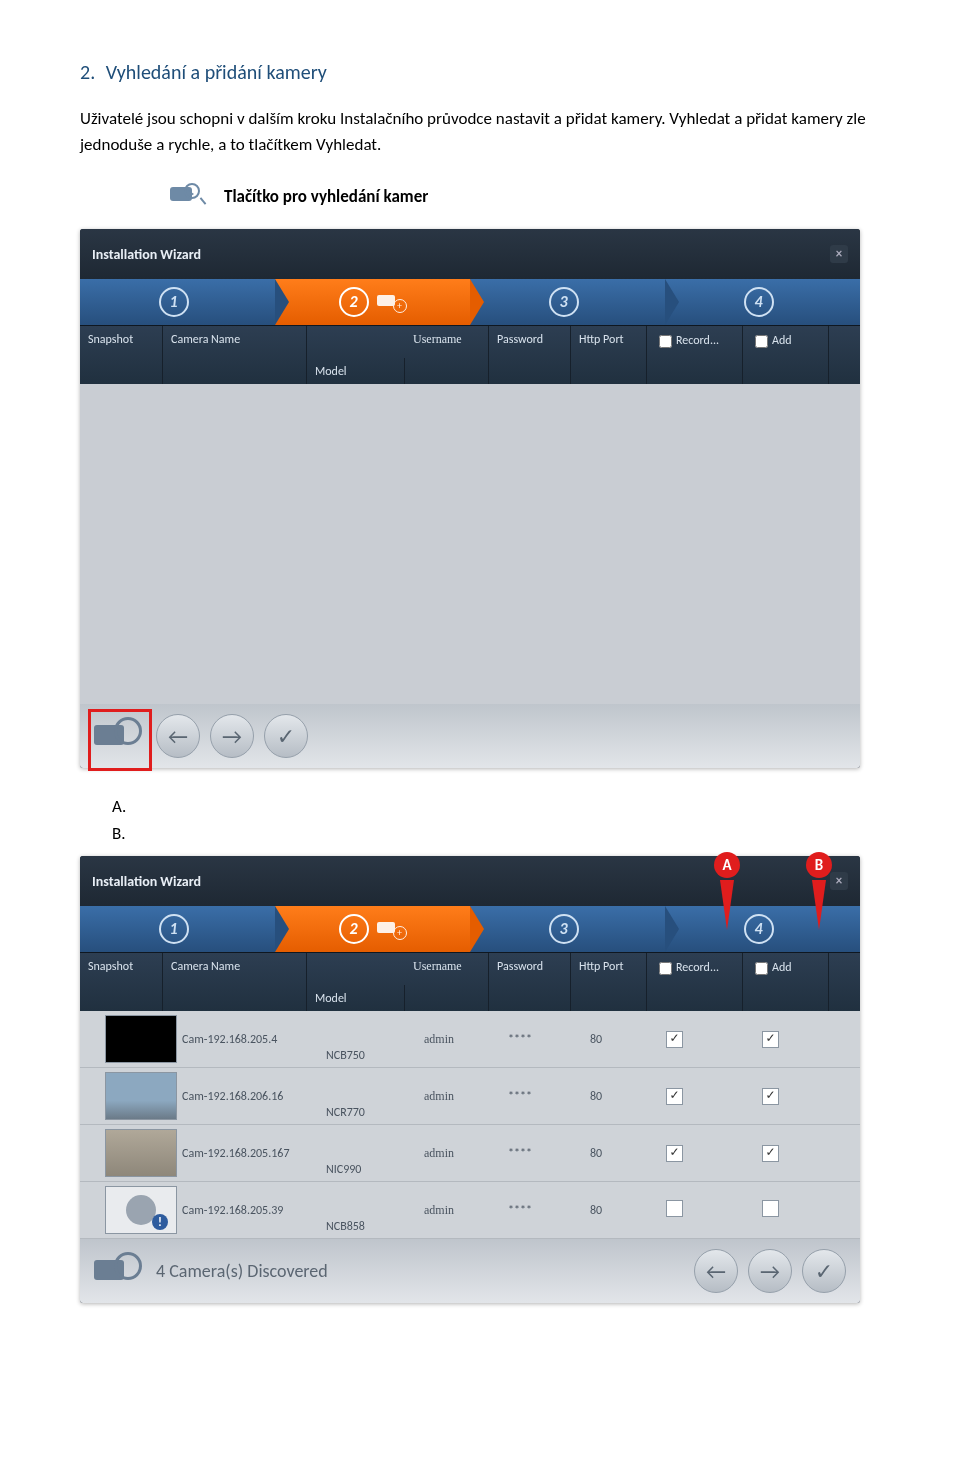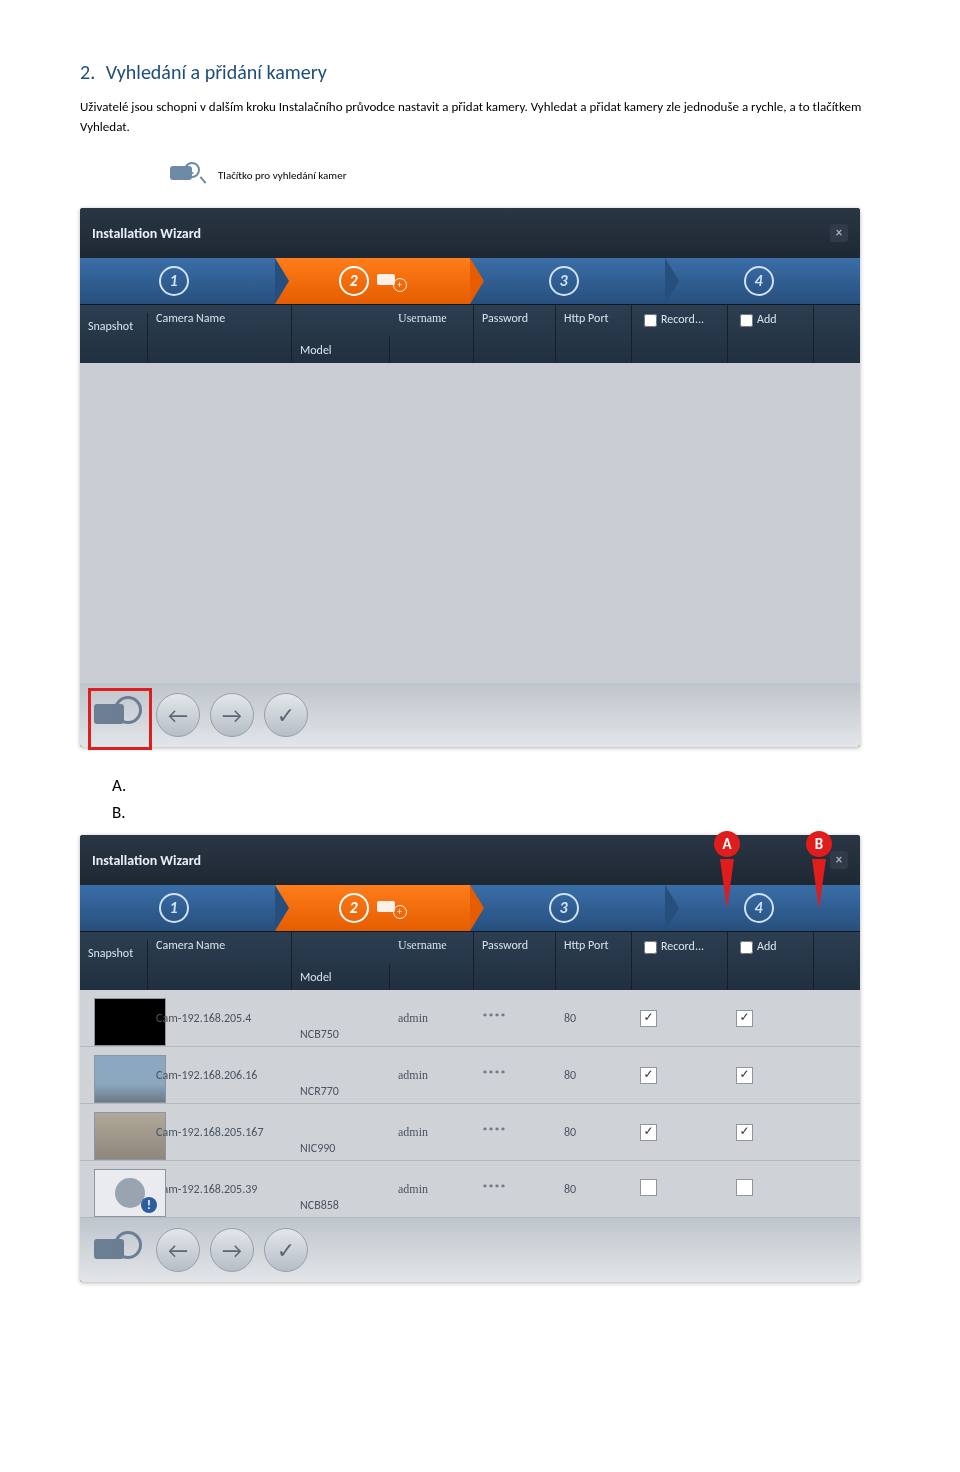--- a/index.html
+++ b/index.html
@@ -7,37 +7,37 @@
     background: #fff;
     margin: 0;
     padding: 60px 80px;
     width: 960px;
     box-sizing: border-box;
     color: #000;
   }
   .heading {
     font-size: 20px;
     color: #1f4e79;
-    margin-bottom: 13px;
+    margin-bottom: 22px;
   }
   .heading .num { margin-right: 6px; }
   .para {
-    font-size: 13px;
+    font-size: 17px;
     line-height: 1.5;
     margin-bottom: 8px;
   }
   .search-button-row {
     display: flex;
     align-items: center;
     margin: 24px 0 18px 90px;
   }
   .search-button-row .label {
-    font-size: 11px;
-    font-weight: normal;
-    margin-left: 14px;
+    font-size: 17px;
+    font-weight: bold;
+    margin-left: 20px;
   }
   .cam-search-icon {
     width: 34px;
     height: 30px;
     position: relative;
     display: inline-block;
   }
   .cam-body {
     position: absolute;
     left: 0; top: 6px;
@@ -153,21 +153,21 @@
     color:#d8e2ec;
     font-size:12px;
     border-top:1px solid #0f1720;
   }
   .th {
     padding:6px 8px;
     border-right:1px solid #16202b;
     box-sizing:border-box;
   }
   .th input[type=checkbox]{ vertical-align:middle; margin-right:4px; }
-  .col-snap{width:68px;margin-top:8px;}
+  .col-snap{width:83px;}
   .col-name{width:144px;}
   .col-model{width:98px;margin-top:32px;}
   .col-user{width:84px;font-family:Liberation Serif, serif;}
   .col-pass{width:82px;}
   .col-port{width:76px;}
   .col-rec{width:96px;}
   .col-add{width:86px;}
 
   .grid-body {
     background:#c9cdd3;
@@ -175,20 +175,21 @@
   }
   .grid-body.tall { height:320px; }
   .row {
     display:flex;
     background:#cfd3d8;
     border-bottom:1px solid #b4b9bf;
     font-size:12px;
     color:#4a5460;
     align-items:center;
     height:56px;
+    padding-left:11px;
   }
   .row .cell { padding:4px 8px; box-sizing:border-box; }
   .snap-thumb {
     width:70px; height:46px;
     border:1px solid #8b96a2;
     background:#333;
     margin:4px 6px;
   }
   .thumb-sky { background:linear-gradient(#8ca8c0 60%,#6b7a88);}
   .thumb-wall{ background:linear-gradient(#b0a899,#8e877a);}
@@ -445,19 +446,20 @@
         <div class="cell col-port">80</div>
         <div class="cell col-rec"><span class="cbx "></span></div>
         <div class="cell col-add"><span class="cbx "></span></div>
       </div>
     </div>
   <div class="wizard-footer">
     <span class="footer-icon">
       <span class="b1"></span>
         <span class="b2"></span>
     </span>
+    <span class="footer-text">4 Camera(s) Discovered</span>
     <div class="nav-btns">
       <div class="nav-btn">←</div>
       <div class="nav-btn">→</div>
       <div class="nav-btn">✓</div>
     </div>
   </div>
 </div>
 
 </body></html>

